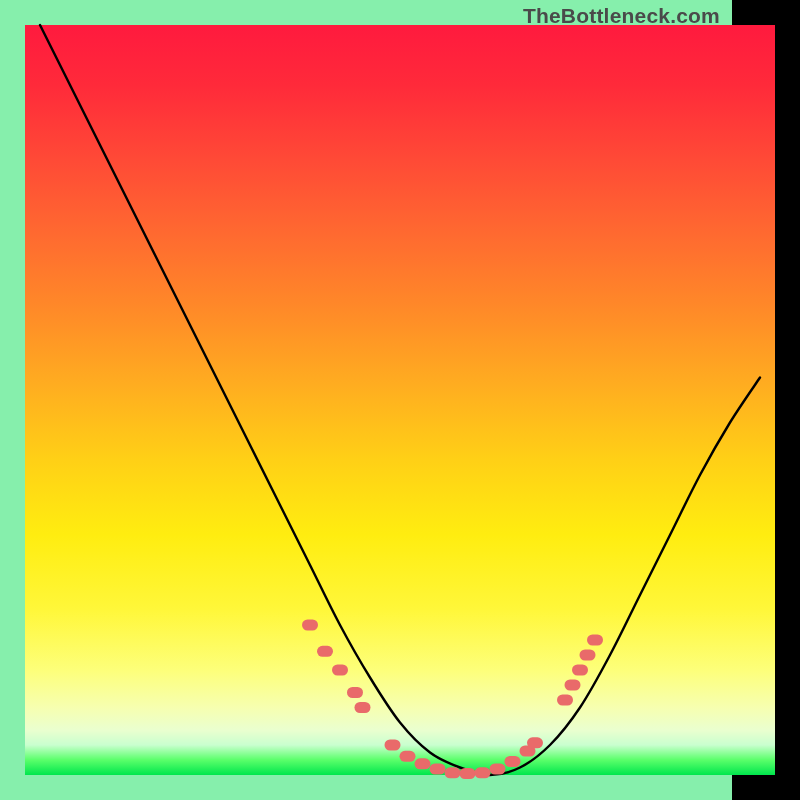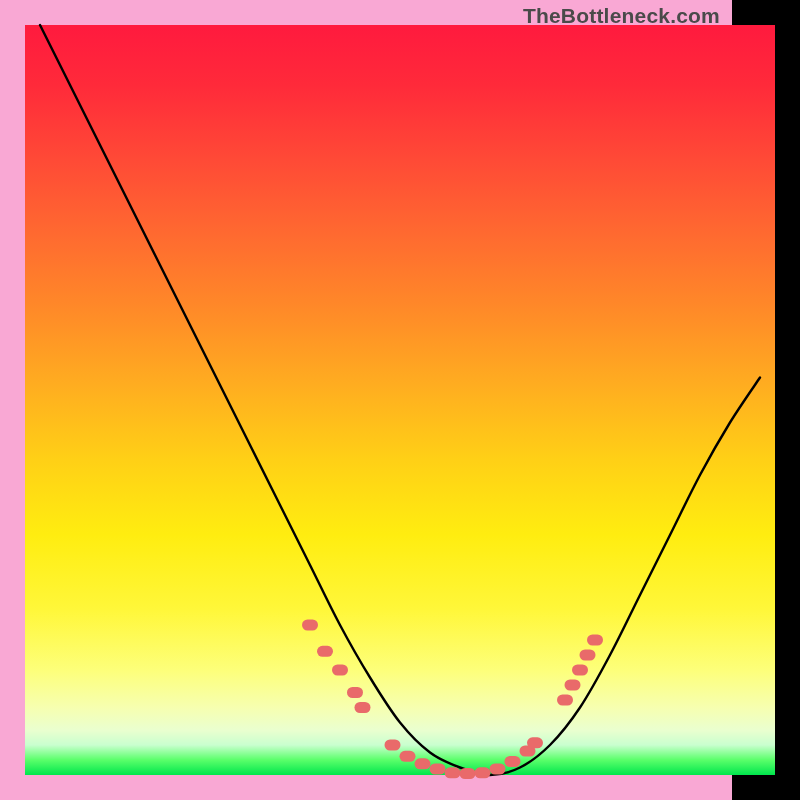--- a/index.html
+++ b/index.html
@@ -8,21 +8,21 @@
     width: 800px;
     height: 800px;
     background: #000;
     overflow: hidden;
     font-family: Arial, Helvetica, sans-serif;
   }
   .stage {
     position: relative;
     width: 732px;
     height: 800px;
-    background: #f9a8d4;
+    background: #86efac;
     text-align: right;
   }
   .plot {
     position: absolute;
     left: 25px;
     top: 25px;
     width: 750px;
     height: 750px;
     
     background: linear-gradient(to bottom,

